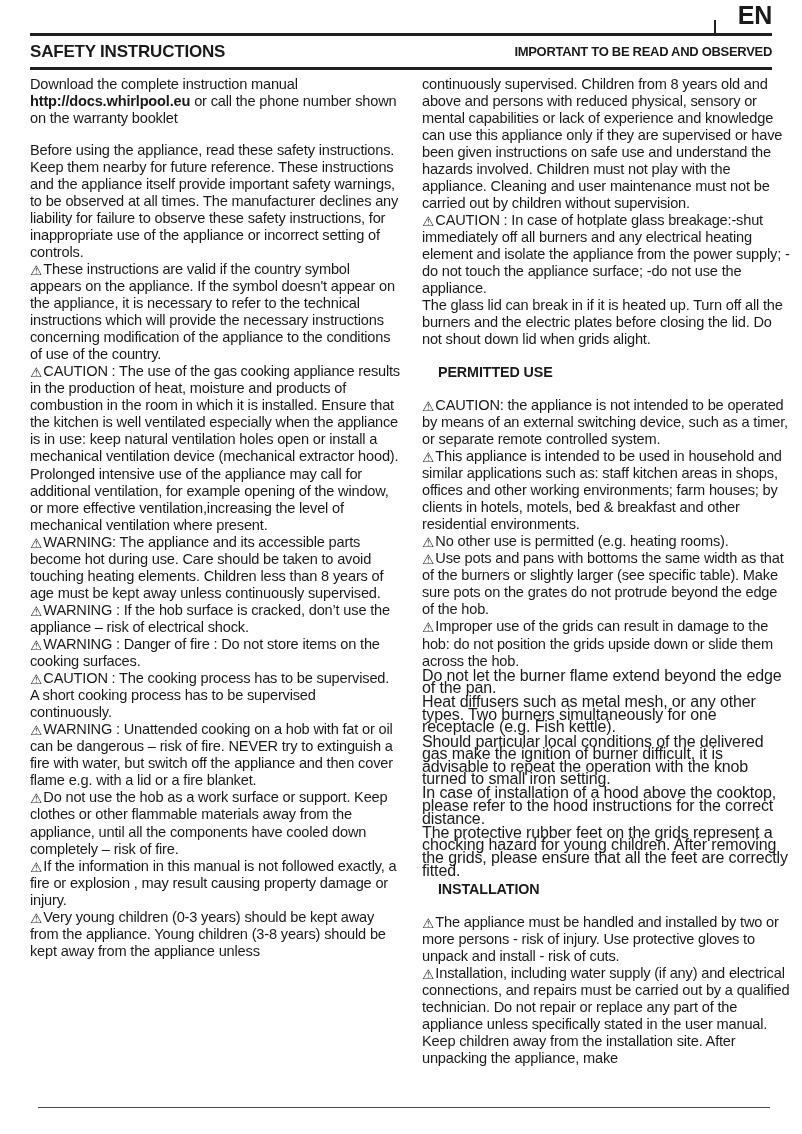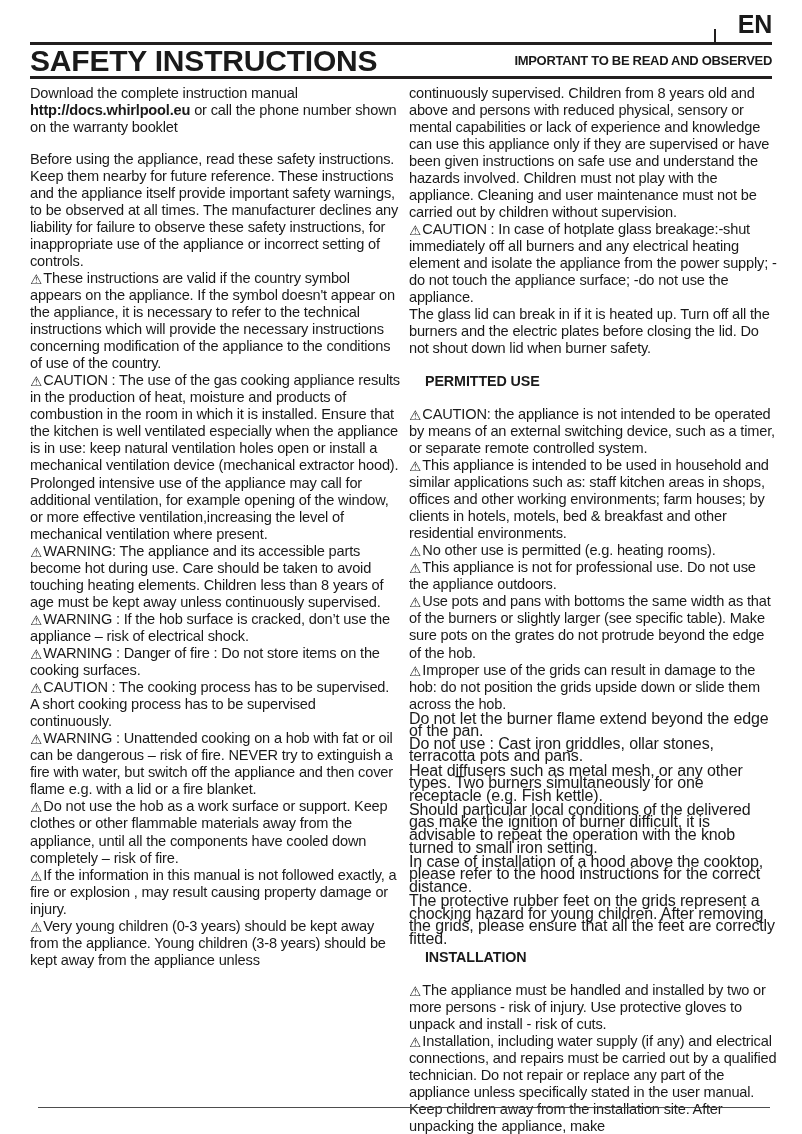--- a/index.html
+++ b/index.html
@@ -18,21 +18,21 @@
     position: relative;
     width: 802px;
     height: 1134px;
     box-sizing: border-box;
     padding: 0 30px;
   }
 
   
   .header {
     position: relative;
-    padding-top: 16px;
+    padding-top: 7px;
   }
   .lang-row {
     position: relative;
     height: 24px;
   }
   .lang-code {
     position: absolute;
     right: 0;
     top: -4px;
     font-size: 25px;
@@ -54,41 +54,41 @@
     height: 16px;
     background: #221f1f;
   }
   .title-row {
     display: flex;
     justify-content: space-between;
     align-items: flex-end;
     padding-top: 3px;
   }
   .title-left {
-    font-size: 30px;
+    font-size: 17px;
     font-weight: bold;
     letter-spacing: -0.2px;
     line-height: 26px;
   }
   .title-right {
     font-size: 13px;
     font-weight: bold;
     letter-spacing: -0.3px;
     line-height: 26px;
   }
   .rule-under {
     height: 2.5px;
     background: #221f1f;
     margin-top: 2px;
   }
 
   
   .columns {
     display: flex;
-    gap: 9px;
+    gap: 22px;
     margin-top: 6px;
   }
   .col {
     width: 370px;
     flex: 0 0 370px;
   }
 
   
   .para {
     font-size: 14.6px;
@@ -190,38 +190,36 @@
       <p class="para"><span class="warn">⚠</span><span>Very young children (0-3 years) should be kept away from the appliance. Young children (3-8 years) should be kept away from the appliance unless</span></p>
 
     </div>
 
     <div class="col">
 
       <p class="para"><span>continuously supervised. Children from 8 years old and above and persons with reduced physical, sensory or mental capabilities or lack of experience and knowledge can use this appliance only if they are supervised or have been given instructions on safe use and understand the hazards involved. Children must not play with the appliance. Cleaning and user maintenance must not be carried out by children without supervision.</span></p>
 
       <p class="para"><span class="warn">⚠</span><span>CAUTION : In case of hotplate glass breakage:-shut immediately off all burners and any electrical heating element and isolate the appliance from the power supply; - do not touch the appliance surface; -do not use the appliance.</span></p>
 
-      <p class="para"><span>The glass lid can break in if it is heated up. Turn off all the burners and the electric plates before closing the lid. Do not shout down lid when burner safety.</span></p>
+      <p class="para"><span>The glass lid can break in if it is heated up. Turn off all the burners and the electric plates before closing the lid. Do not shout down lid when grids alight.</span></p>
 
       <p class="heading">PERMITTED USE</p>
 
       <p class="para"><span class="warn">⚠</span><span>CAUTION: the appliance is not intended to be operated by means of an external switching device, such as a timer, or separate remote controlled system.</span></p>
 
       <p class="para"><span class="warn">⚠</span><span>This appliance is intended to be used in household and similar applications such as: staff kitchen areas in shops, offices and other working environments; farm houses; by clients in hotels, motels, bed &amp; breakfast and other residential environments.</span></p>
 
       <p class="para"><span class="warn">⚠</span><span>No other use is permitted (e.g. heating rooms).</span></p>
 
-      <p class="para"><span class="warn">⚠</span><span>This appliance is not for professional use. Do not use the appliance outdoors.</span></p>
 
       <p class="para"><span class="warn">⚠</span><span>Use pots and pans with bottoms the same width as that of the burners or slightly larger (see specific table). Make sure pots on the grates do not protrude beyond the edge of the hob.</span></p>
 
       <p class="para"><span class="warn">⚠</span><span>Improper use of the grids can result in damage to the hob: do not position the grids upside down or slide them across the hob.</span></p>
 
       <p class="fine">Do not let the burner flame extend beyond the edge of the pan.</p>
-      <p class="fine">Do not use : Cast iron griddles, ollar stones, terracotta pots and pans.</p>
       <p class="fine sp">Heat diffusers such as metal mesh, or any other types. Two burners simultaneously for one receptacle (e.g. Fish kettle).</p>
       <p class="fine sp">Should particular local conditions of the delivered gas make the ignition of burner difficult, it is advisable to repeat the operation with the knob turned to small iron setting.</p>
       <p class="fine sp">In case of installation of a hood above the cooktop, please refer to the hood instructions for the correct distance.</p>
       <p class="fine sp">The protective rubber feet on the grids represent a chocking hazard for young children. After removing the grids, please ensure that all the feet are correctly fitted.</p>
 
       <p class="heading" style="margin-top:4px">INSTALLATION</p>
 
       <p class="para"><span class="warn">⚠</span><span>The appliance must be handled and installed by two or more persons - risk of injury. Use protective gloves to unpack and install - risk of cuts.</span></p>
 
       <p class="para"><span class="warn">⚠</span><span>Installation, including water supply (if any) and electrical connections, and repairs must be carried out by a qualified technician. Do not repair or replace any part of the appliance unless specifically stated in the user manual. Keep children away from the installation site. After unpacking the appliance, make</span></p>

